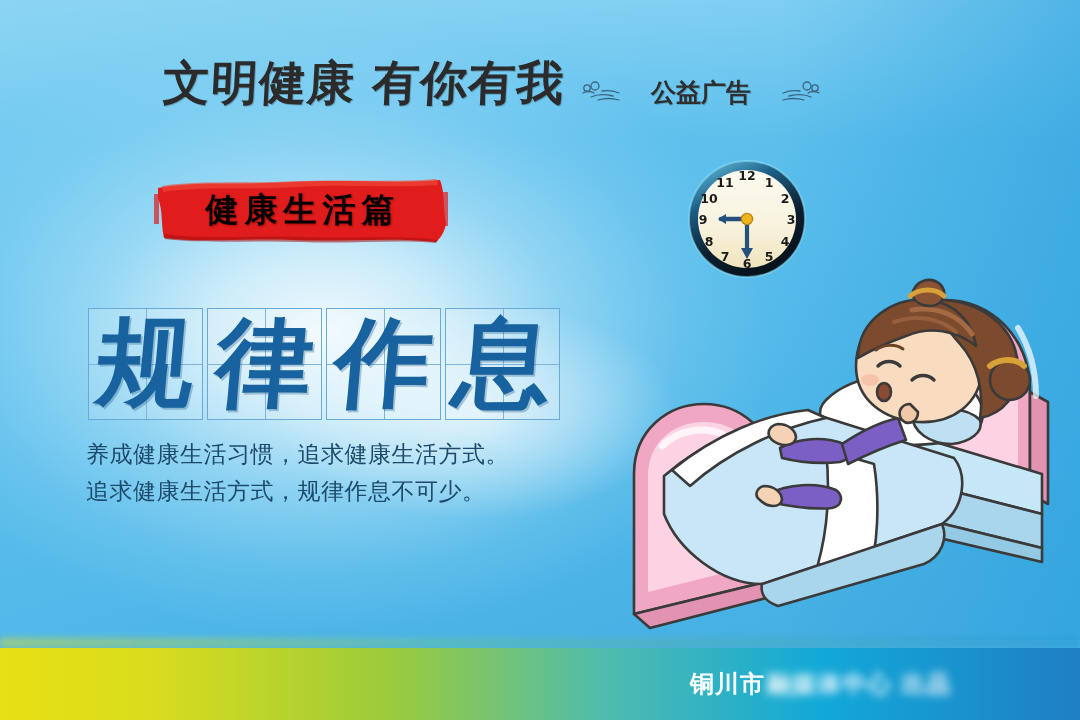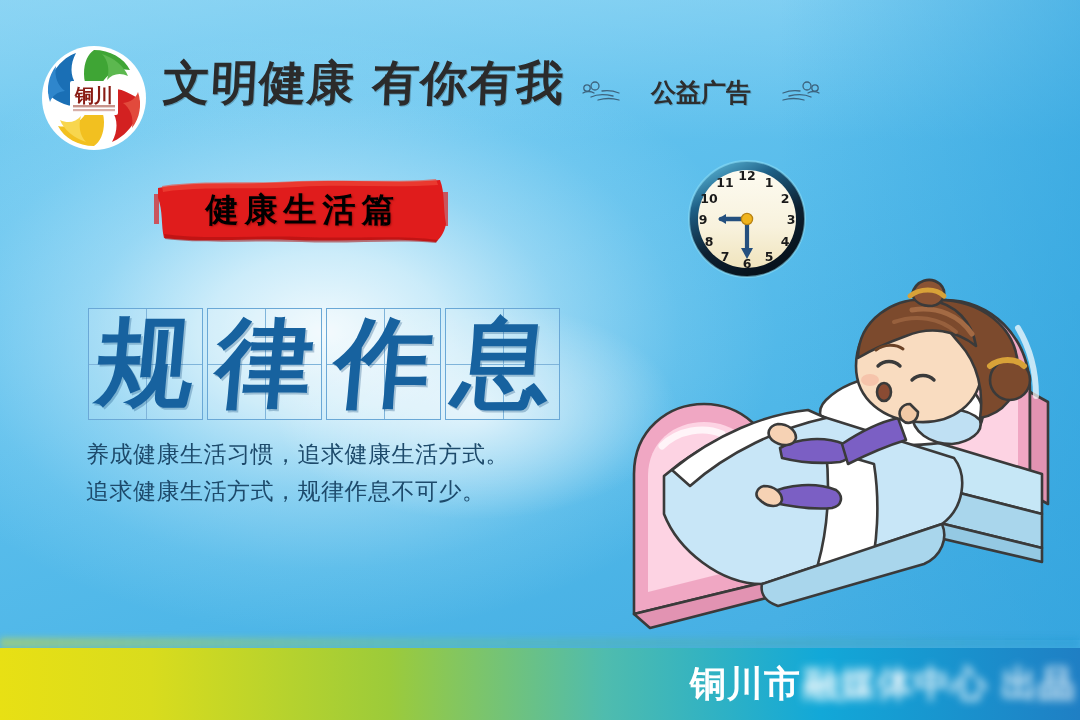--- a/index.html
+++ b/index.html
@@ -117,21 +117,21 @@
 
   
   .footer{
     position:absolute;left:0;bottom:0;width:1080px;height:72px;
     background:linear-gradient(90deg,#e8e014 0%,#d9dc1d 14%,#9ccb3a 36%,#4fbcae 56%,#12a8d8 76%,#1f7fc4 100%);
     display:flex;align-items:center;
   }
   .footer-text{
     margin-left:690px;
     font-family:"DejaVu Sans","Liberation Sans",sans-serif;
-    font-size:36px;font-weight:bold;color:#ffffff;letter-spacing:1px;
+    font-size:24px;font-weight:bold;color:#ffffff;letter-spacing:1px;
     white-space:nowrap;display:flex;align-items:baseline;
   }
   .ft-clear{}
   .ft-blur{filter:blur(4.2px);opacity:.92;margin-left:2px;}
   .footer-seam{
     position:absolute;left:0;bottom:72px;width:1080px;height:10px;
     background:linear-gradient(90deg,rgba(232,224,20,.45) 0%,rgba(120,200,120,.35) 40%,rgba(30,150,210,.40) 100%);
     filter:blur(3px);
   }
 </style>
@@ -141,46 +141,20 @@
 <div id="poster">
 
   <div class="bg-base"></div>
   <div class="bg-glow"></div>
   <div class="bg-glow2"></div>
   <div class="bg-topfade"></div>
   <div class="bg-rightfade"></div>
 
   <div class="header">
 
-    <div class="logo">
-      <svg viewBox="0 0 108 108" xmlns="http://www.w3.org/2000/svg">
-        <circle cx="54" cy="54" r="52" fill="#ffffff"></circle>
-
-        <path d="M54 6 C70 6 84 14 90 26 C80 24 70 28 64 36 C58 44 58 50 60 56
-                 C50 52 44 42 44 30 C44 18 48 10 54 6 Z" fill="#3fa535"></path>
-        <path d="M62 10 C74 14 84 22 88 32 C80 28 72 30 67 36 C70 26 68 16 62 10 Z" fill="#5cb84f"></path>
-
-        <path d="M8 46 C10 28 22 14 36 9 C30 20 30 32 36 40 C42 48 48 52 54 53
-                 C46 62 34 64 24 60 C13 55 7 51 8 46 Z" fill="#1a6fb5"></path>
-        <path d="M10 58 C6 46 8 32 16 22 C14 33 18 42 25 47 C17 48 12 52 10 58 Z" fill="#2f86cc"></path>
-
-        <path d="M100 60 C98 78 86 92 72 98 C78 87 78 75 72 67 C66 59 60 55 54 54
-                 C62 45 74 43 84 47 C95 52 101 55 100 60 Z" fill="#d32121"></path>
-        <path d="M98 48 C102 60 100 74 92 84 C94 73 90 64 83 59 C91 58 96 54 98 48 Z" fill="#e24a3c"></path>
-
-        <path d="M54 102 C38 102 24 94 18 82 C28 84 38 80 44 72 C50 64 50 58 48 52
-                 C58 56 64 66 64 78 C64 90 60 98 54 102 Z" fill="#f2c020"></path>
-        <path d="M46 98 C34 94 24 86 20 76 C28 80 36 78 41 72 C38 82 40 92 46 98 Z" fill="#f8d64e"></path>
-
-        <rect x="30" y="37" width="48" height="34" rx="2" fill="#ffffff"></rect>
-        <text x="54" y="58" text-anchor="middle" font-family="DejaVu Serif, Liberation Serif, serif" font-size="19" font-weight="bold" fill="#8a1c14">铜川</text>
-        <rect x="33" y="61" width="42" height="2.4" fill="#9a3a2a" opacity=".55"></rect>
-        <rect x="33" y="65" width="42" height="2.2" fill="#9a3a2a" opacity=".40"></rect>
-      </svg>
-    </div>
 
     <div class="slogan">文明健康 有你有我</div>
 
     <div class="psa-wrap">
       <span class="psa-orn">
         <svg viewBox="0 0 48 26" xmlns="http://www.w3.org/2000/svg" fill="none" stroke="#35536b" stroke-width="1.3" stroke-linecap="round">
           <circle cx="9" cy="8" r="3.2"></circle>
           <circle cx="17" cy="6" r="4"></circle>
           <path d="M5 13c3-2 8-2 11 0"></path>
           <path d="M13 17c6-3 14-3 22-1"></path>

